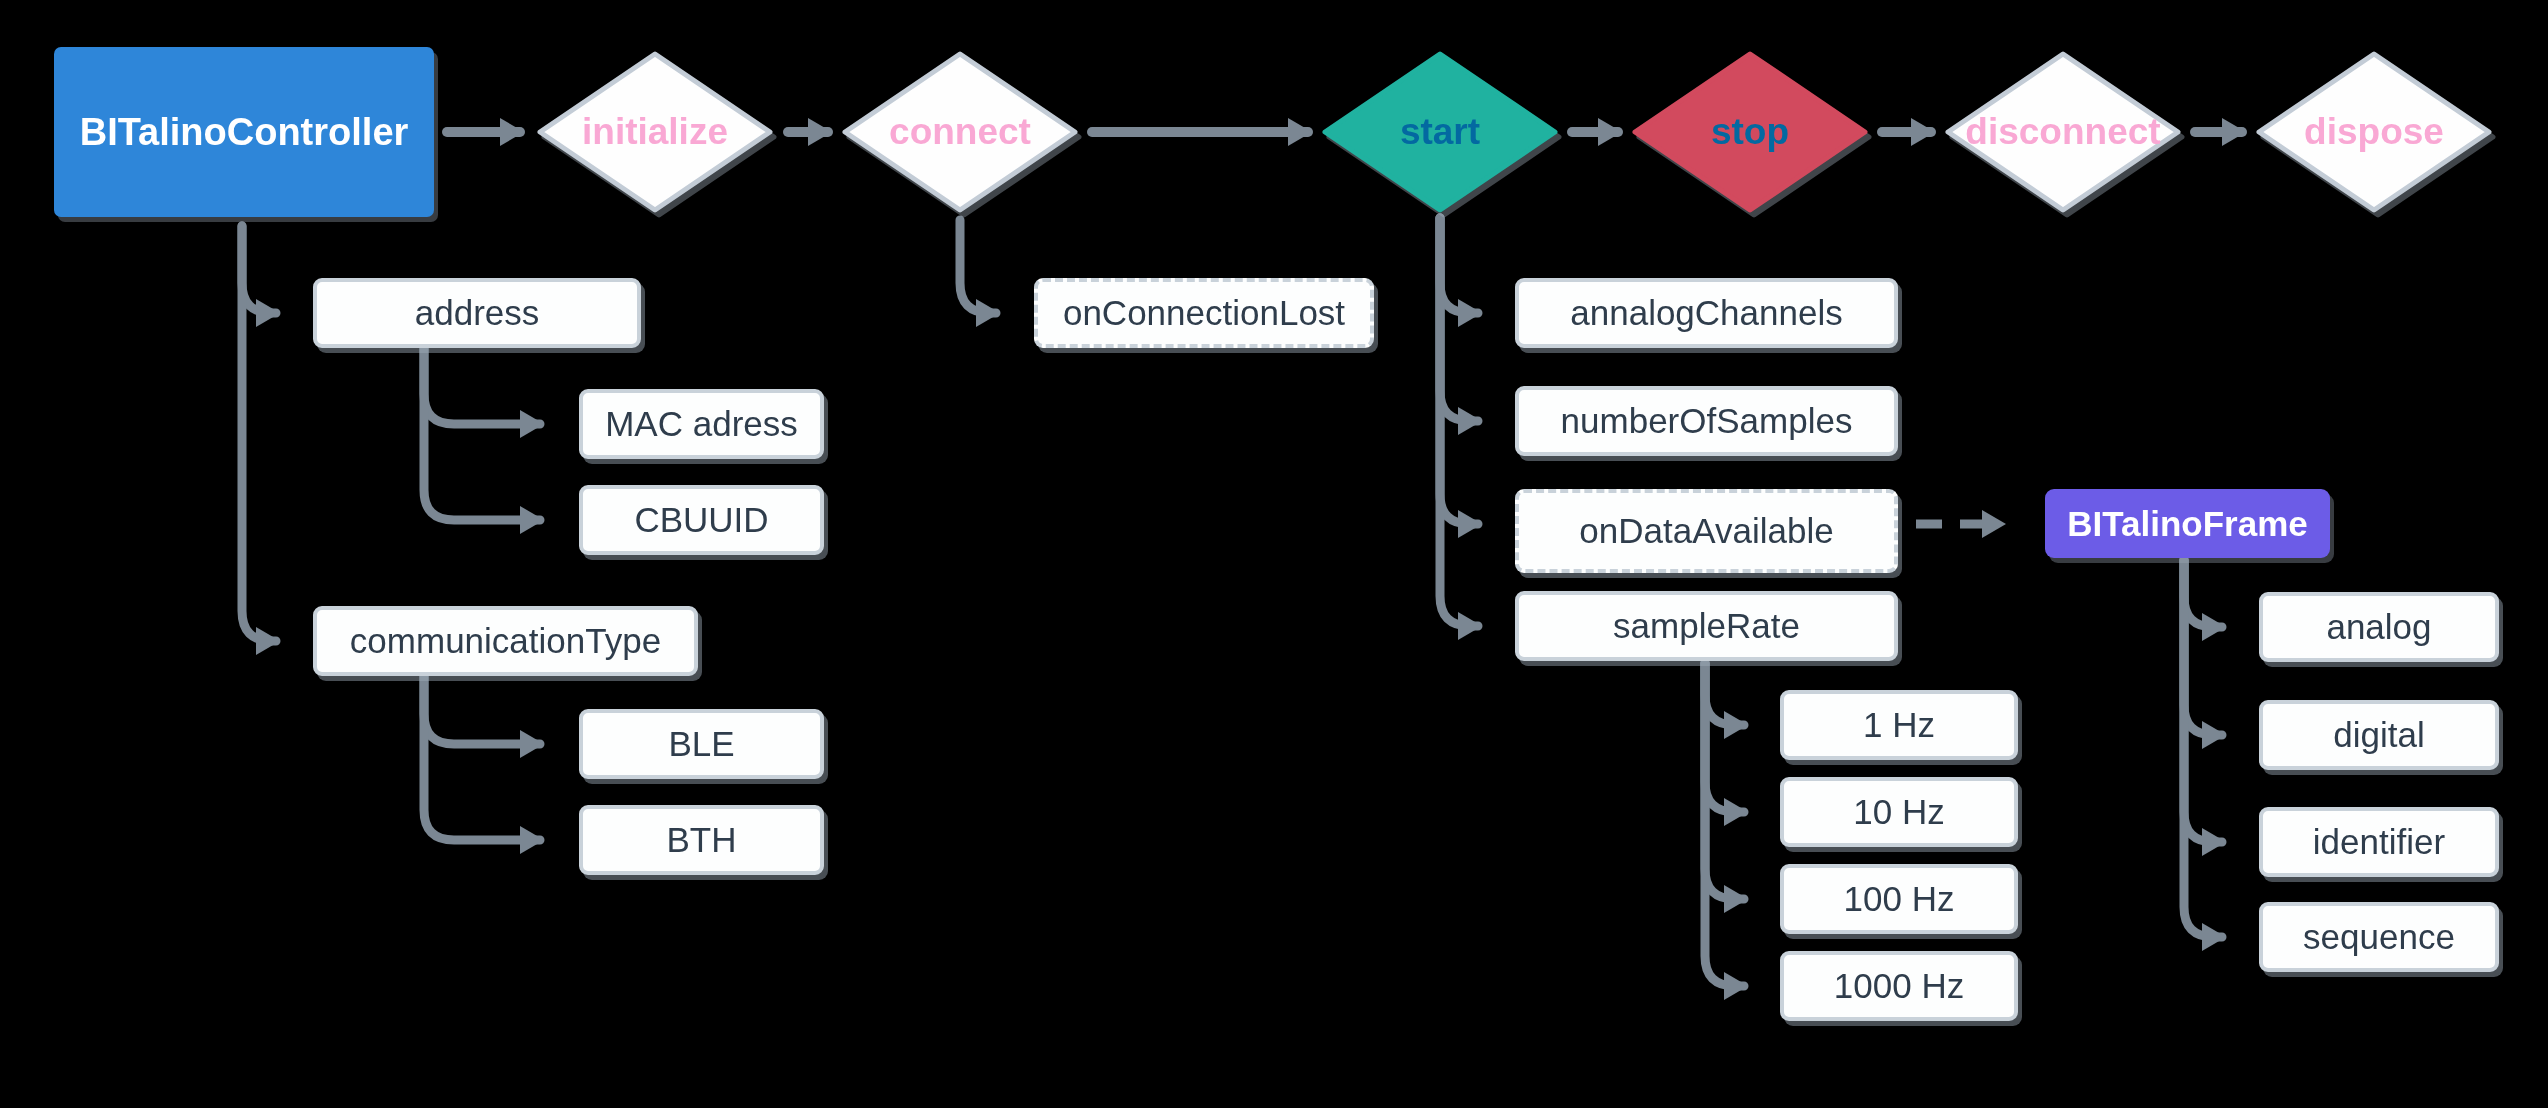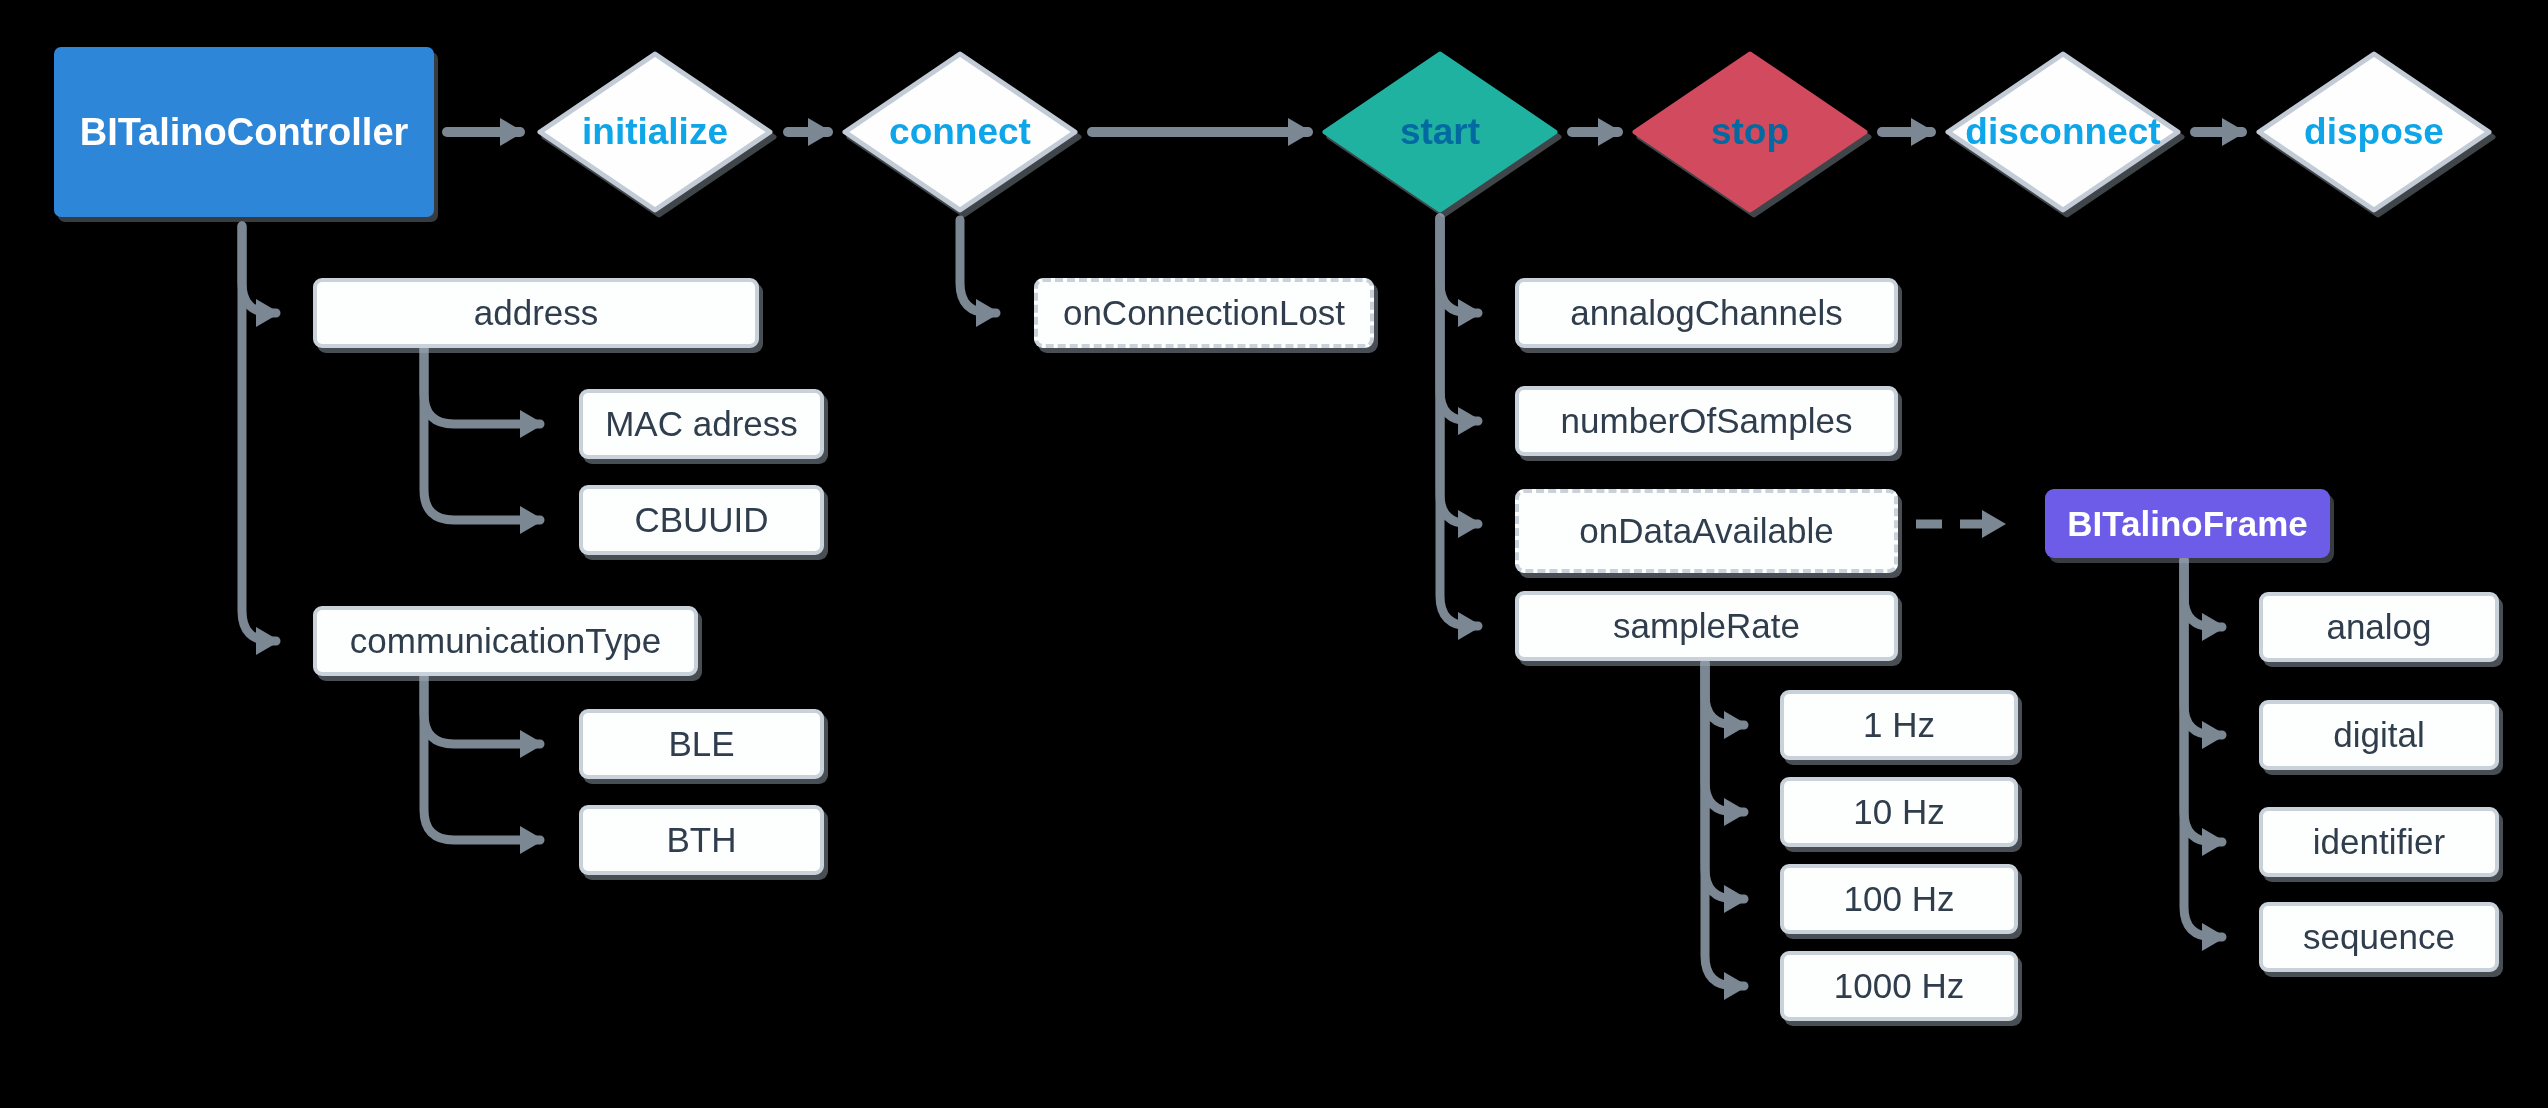--- a/index.html
+++ b/index.html
@@ -18,21 +18,21 @@
   .box--dashed{border-style:dashed;}
   .box--blue{background:#2E86D9;border:none;color:#FFF;font-weight:bold;font-size:38px;border-radius:7px;box-shadow:4px 5px 0 rgba(160,173,186,0.35);}
   .box--purple{background:#6C5CE7;border:none;color:#FFF;font-weight:bold;font-size:35px;border-radius:9px;box-shadow:4px 5px 0 rgba(160,173,186,0.35);justify-content:center;}
 
   .diamond{position:absolute;width:240px;height:166px;}
   .diamond svg{position:absolute;left:0;top:0;filter:drop-shadow(4px 5px 0 rgba(160,173,186,0.4));}
   .poly--white{fill:#FEFEFE;stroke:#C3CCD6;stroke-width:5;stroke-linejoin:round;}
   .poly--teal{fill:#20B2A0;stroke:#20B2A0;stroke-width:5;stroke-linejoin:round;}
   .poly--red{fill:#D24A5E;stroke:#D24A5E;stroke-width:5;stroke-linejoin:round;}
   .d-label{position:absolute;left:0;top:0;width:100%;height:100%;display:flex;align-items:center;justify-content:center;
-           font-weight:bold;font-size:37px;color:#0ea5e9;white-space:nowrap;}
+           font-weight:bold;font-size:37px;color:#f9a8d4;white-space:nowrap;}
   .d-label--light{color:#0369a1;}
 </style>
 </head>
 <body>
 
 <div class="canvas">
 
   <svg class="wires" viewBox="0 0 2548 1108">
     <defs>
       <marker id="ah" markerUnits="userSpaceOnUse" markerWidth="40" markerHeight="40" refX="20" refY="15" orient="auto">
@@ -110,21 +110,21 @@
       </svg>
     <span class="d-label">disconnect</span>
   </div>
   <div class="diamond" style="left:2254px;top:49px;">
     <svg width="240" height="166" viewBox="0 0 240 166">
         <polygon class="poly--white" points="120,5 235,83 120,161 5,83"></polygon>
       </svg>
     <span class="d-label">dispose</span>
   </div>
 
-  <div class="box" style="left:313px;top:278px;width:446px;height:70px;align-items:center;">
+  <div class="box" style="left:313px;top:278px;width:328px;height:70px;align-items:center;">
     <span>address</span>
   </div>
   <div class="box" style="left:579px;top:389px;width:245px;height:70px;">
     <span>MAC adress</span>
   </div>
   <div class="box" style="left:579px;top:485px;width:245px;height:70px;">
     <span>CBUUID</span>
   </div>
   <div class="box" style="left:313px;top:606px;width:385px;height:70px;">
     <span>communicationType</span>

